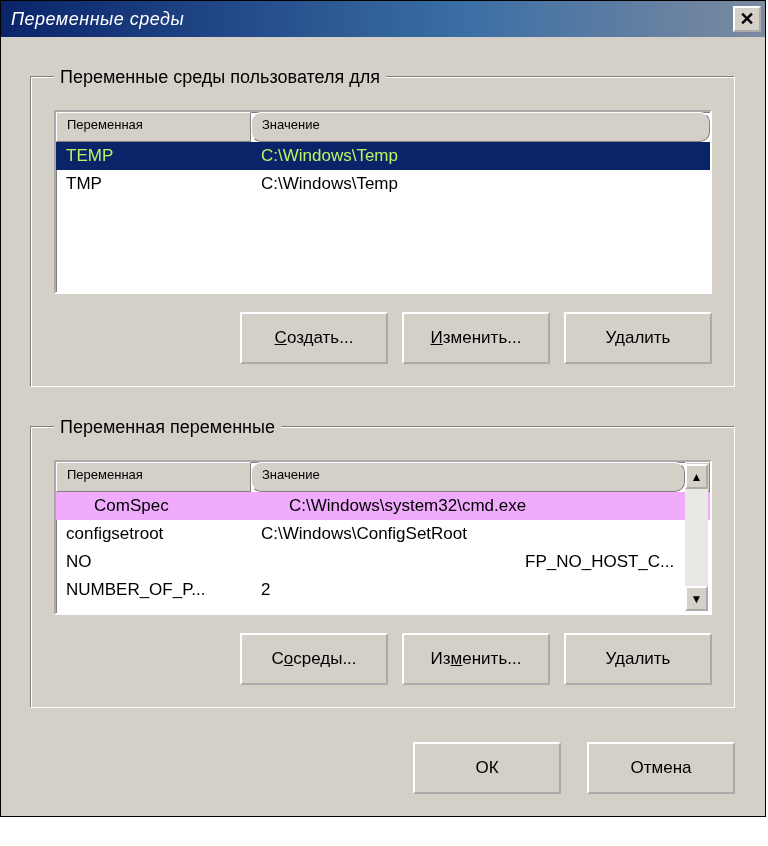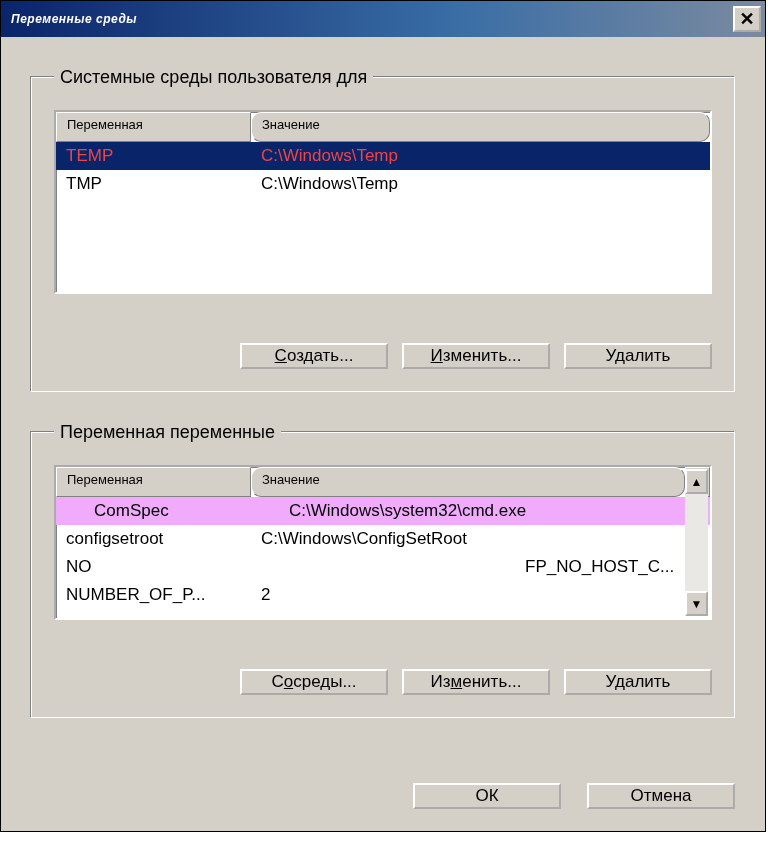--- a/index.html
+++ b/index.html
@@ -19,22 +19,22 @@
   .titlebar {
     height: 36px;
     background: linear-gradient(to right, #0a246a 0%, #3a6ea5 60%, #7b8aa0 100%);
     display: flex;
     align-items: center;
     justify-content: space-between;
     padding: 0 4px 0 10px;
   }
   .titlebar-text {
     color: #fff;
-    font-weight: bold;
-    font-size: 12px;
+    font-weight: normal;
+    font-size: 18px;
     font-style: italic;
     letter-spacing: .5px;
   }
   .close-btn {
     width: 28px;
     height: 26px;
     background: #d4d0c8;
     border: 2px outset #fff;
     display: flex;
     align-items: center;
@@ -87,21 +87,21 @@
   .lv-h.val { flex: 1; border-radius: 10px; }
   .lv-h.spacer { width: 25px; flex-shrink: 0; }
   .lv-rows { }
   .lv-row {
     display: flex;
     height: 28px;
     align-items: center;
   }
   .lv-row.selected {
     background: #0a246a;
-    color: #ef4444;
+    color: #bef264;
   }
   .lv-row.alt {
     background: #f0abfc;
     padding-left: 28px;
   }
   .lv-cell {
     padding: 2px 10px;
     font-size: 17px;
     overflow: hidden;
     white-space: nowrap;
@@ -131,28 +131,27 @@
     color: #000;
   }
   .sb-track { flex: 1; background: repeating-conic-gradient(#d4d0c8 0% 25%, #fff 0% 50%) 50% / 2px 2px; }
   .btnrow {
     display: flex;
     justify-content: flex-end;
     gap: 14px;
   }
   .btn {
     min-width: 148px;
-    height: 26px;
+    height: 52px;
     background: #d4d0c8;
     border: 2px outset #fff;
     font-size: 17px;
     font-family: inherit;
     cursor: pointer;
     padding: 0 10px;
-    margin-top: 31px;
   }
   .btn u { text-decoration: underline; }
   .footer {
     display: flex;
     justify-content: flex-end;
     gap: 26px;
     padding-top: 4px;
   }
 </style>
 </head>
@@ -162,21 +161,21 @@
   <div class="titlebar">
     <span class="titlebar-text">Переменные среды</span>
     <div class="close-btn">
       <span>✕</span>
     </div>
   </div>
 
   <div class="client">
 
     <fieldset class="groupbox">
-      <legend>Системные среды пользователя для</legend>
+      <legend>Переменные среды пользователя для</legend>
 
       <div class="listview lv1">
         <div class="lv-header">
           <div class="lv-h var">Переменная</div>
           <div class="lv-h val">Значение</div>
         </div>
         <div class="lv-rows">
           <div class="lv-row selected">
             <div class="lv-cell var">TEMP</div>
             <div class="lv-cell val">C:\Windows\Temp</div>

